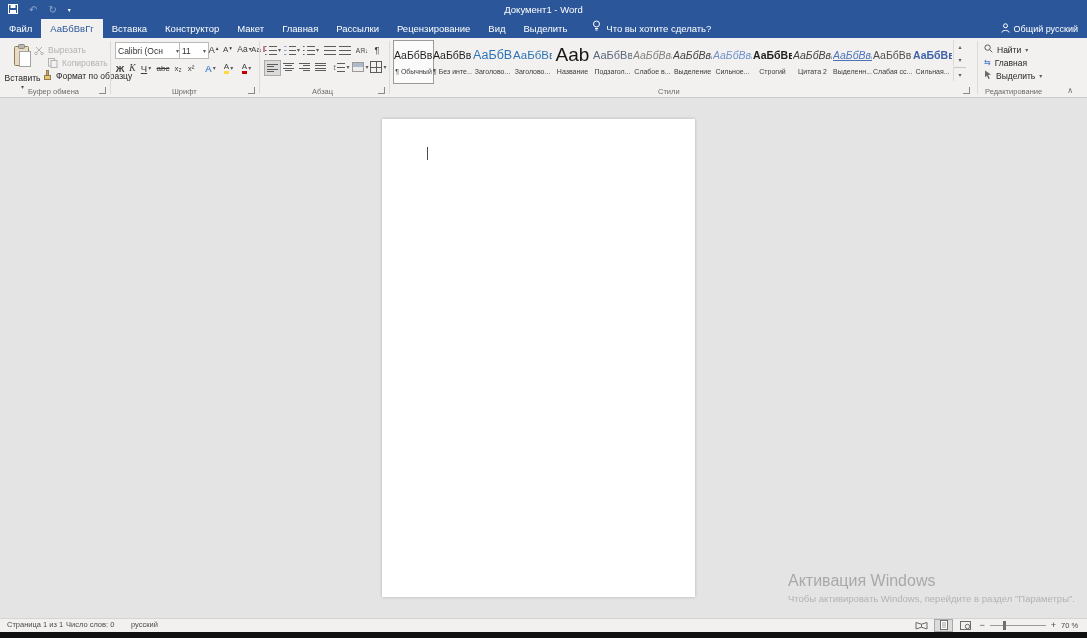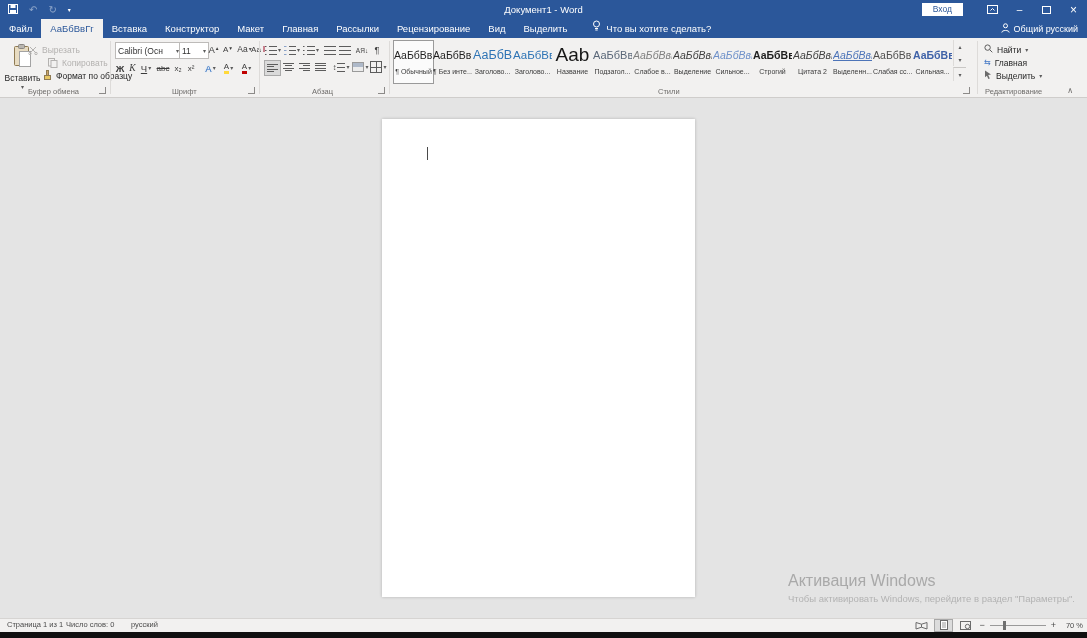--- a/index.html
+++ b/index.html
@@ -92,54 +92,40 @@
   .wm2{position:absolute;left:788px;top:593px;font-size:9.5px;color:#b3b3b3}
   
   .statusbar{position:absolute;left:0;top:618px;right:0;height:13px;background:#f2f1f0;border-top:1px solid #d6d4d2;z-index:30}
   .sbitem{position:absolute;top:0;height:12px;line-height:12px;font-size:7.5px;color:#4a4a4a;white-space:nowrap}
   .sb-right{position:absolute;right:4px;top:0;height:12px;display:flex;align-items:center;gap:5px}
   .vbtn{width:17px;height:11px;display:flex;align-items:center;justify-content:center}
   .vbtn.active{background:#dcdcdc;outline:1px solid #a8a8a8}
   .ztrack{position:relative;width:56px;height:1px;background:#9a9a9a}
   .zthumb{position:absolute;left:13px;top:-4px;width:3px;height:9px;background:#6f6f6f}
   .zbtn{font-size:9px;color:#4a4a4a;line-height:10px}
-  .zlabel{font-size:7.5px;color:#4a4a4a;width:22px;text-align:right}
+  .zlabel{font-size:7.5px;color:#4a4a4a;width:22px;}
   .taskbar{position:absolute;left:0;top:631px;right:0;height:7px;background:#101010}
 </style>
 </head>
 <body>
 
 <div class="titlebar">
   <div class="qat">
     <span>
       <svg width="10" height="10" viewBox="0 0 10 10">
           <rect x="0.5" y="0.5" width="9" height="9" fill="none" stroke="#fff"></rect>
           <rect x="2.5" y="0.5" width="5" height="3.5" fill="#fff"></rect>
           <rect x="2" y="6" width="6" height="3.5" fill="#fff"></rect>
         </svg>
     </span>
     <span class="dis">↶</span>
     <span class="dis">↻</span>
     <span style="font-size:6px">▾</span>
   </div>
   <div class="apptitle">Документ1 - Word</div>
-  <div class="tb-right">
-    <span class="signin">Вход</span>
-    <span class="winbtn">
-      <svg width="11" height="9" viewBox="0 0 11 9">
-          <rect x="0.5" y="0.5" width="10" height="8" fill="none" stroke="#fff"></rect>
-          <path d="M3.5 5.5 L5.5 3.5 L7.5 5.5" fill="none" stroke="#fff"></path>
-        </svg>
-    </span>
-    <span class="winbtn">–</span>
-    <span class="winbtn">
-        <span class="restore-box"></span>
-      </span>
-    <span class="winbtn" style="font-size:12px">×</span>
-  </div>
 </div>
 
 <div class="tabrow">
   <span class="tab">Файл</span>
   <span class="tab active">АаБбВвГг</span>
   <span class="tab">Вставка</span>
   <span class="tab">Конструктор</span>
   <span class="tab">Макет</span>
   <span class="tab">Главная</span>
   <span class="tab">Рассылки</span>
@@ -173,21 +159,21 @@
     <span>
       <svg width="19" height="24" viewBox="0 0 19 24">
           <rect x="1.5" y="2.5" width="14" height="19" rx="1" fill="#e8dcc2" stroke="#8f7a52"></rect>
           <rect x="5.5" y="0.5" width="6" height="4" rx="1" fill="#b9b6b0" stroke="#8a8783"></rect>
           <rect x="6.5" y="7.5" width="11" height="15" fill="#fff" stroke="#a3a3a3"></rect>
         </svg>
     </span>
     <span class="rtxt">Вставить</span>
     <span class="caret">▾</span>
   </div>
-  <div class="smallbtn" style="left:28px;top:5px">
+  <div class="smallbtn" style="left:34px;top:5px">
     <span>
       <svg width="10" height="9" viewBox="0 0 10 9">
           <line x1="2" y1="1" x2="8" y2="7" stroke="#b4b2b0"></line>
           <line x1="8" y1="1" x2="2" y2="7" stroke="#b4b2b0"></line>
           <circle cx="2" cy="7.5" r="1.2" fill="none" stroke="#b4b2b0"></circle>
           <circle cx="8" cy="7.5" r="1.2" fill="none" stroke="#b4b2b0"></circle>
         </svg>
     </span>
     <span class="rtxt gray">Вырезать</span>
   </div>

